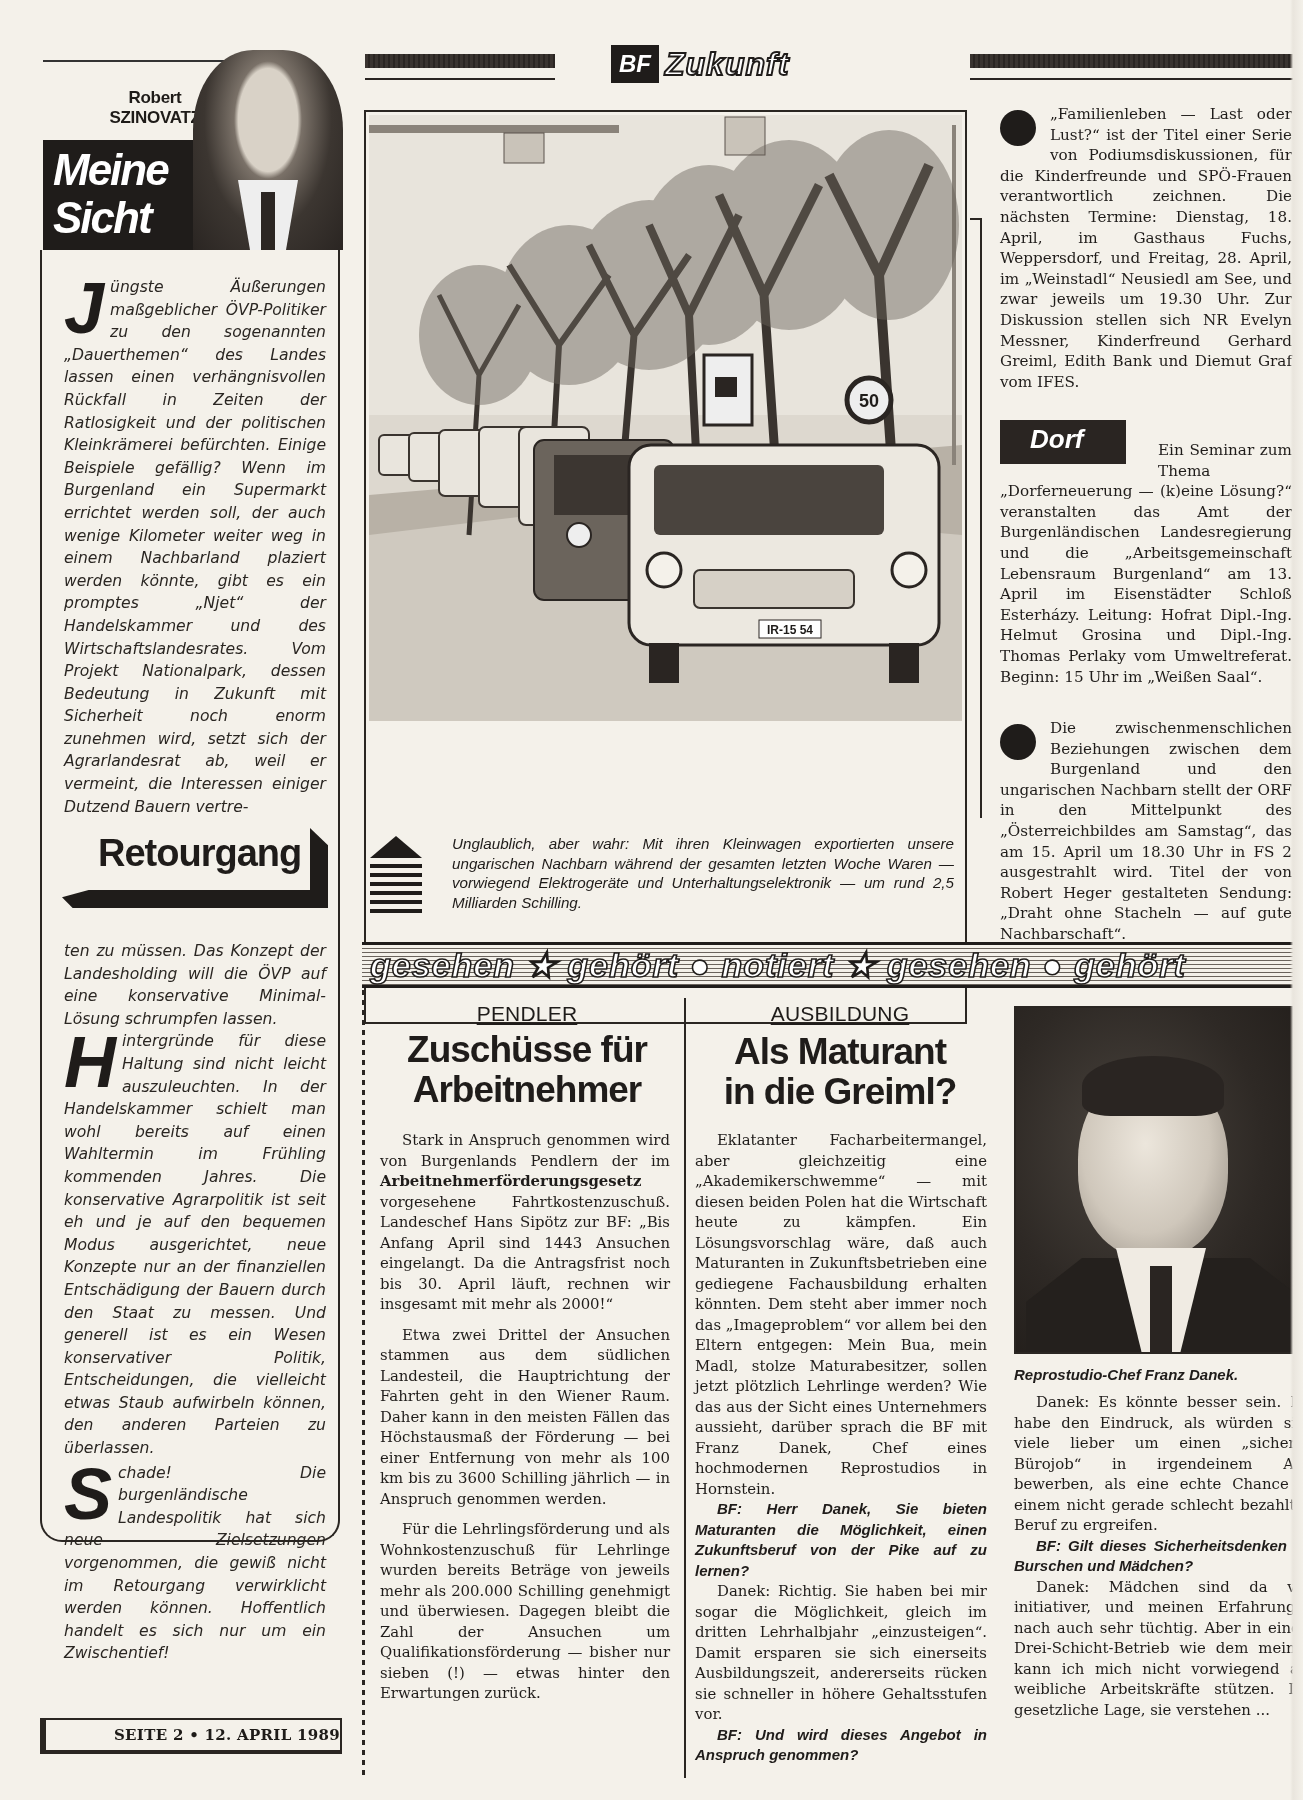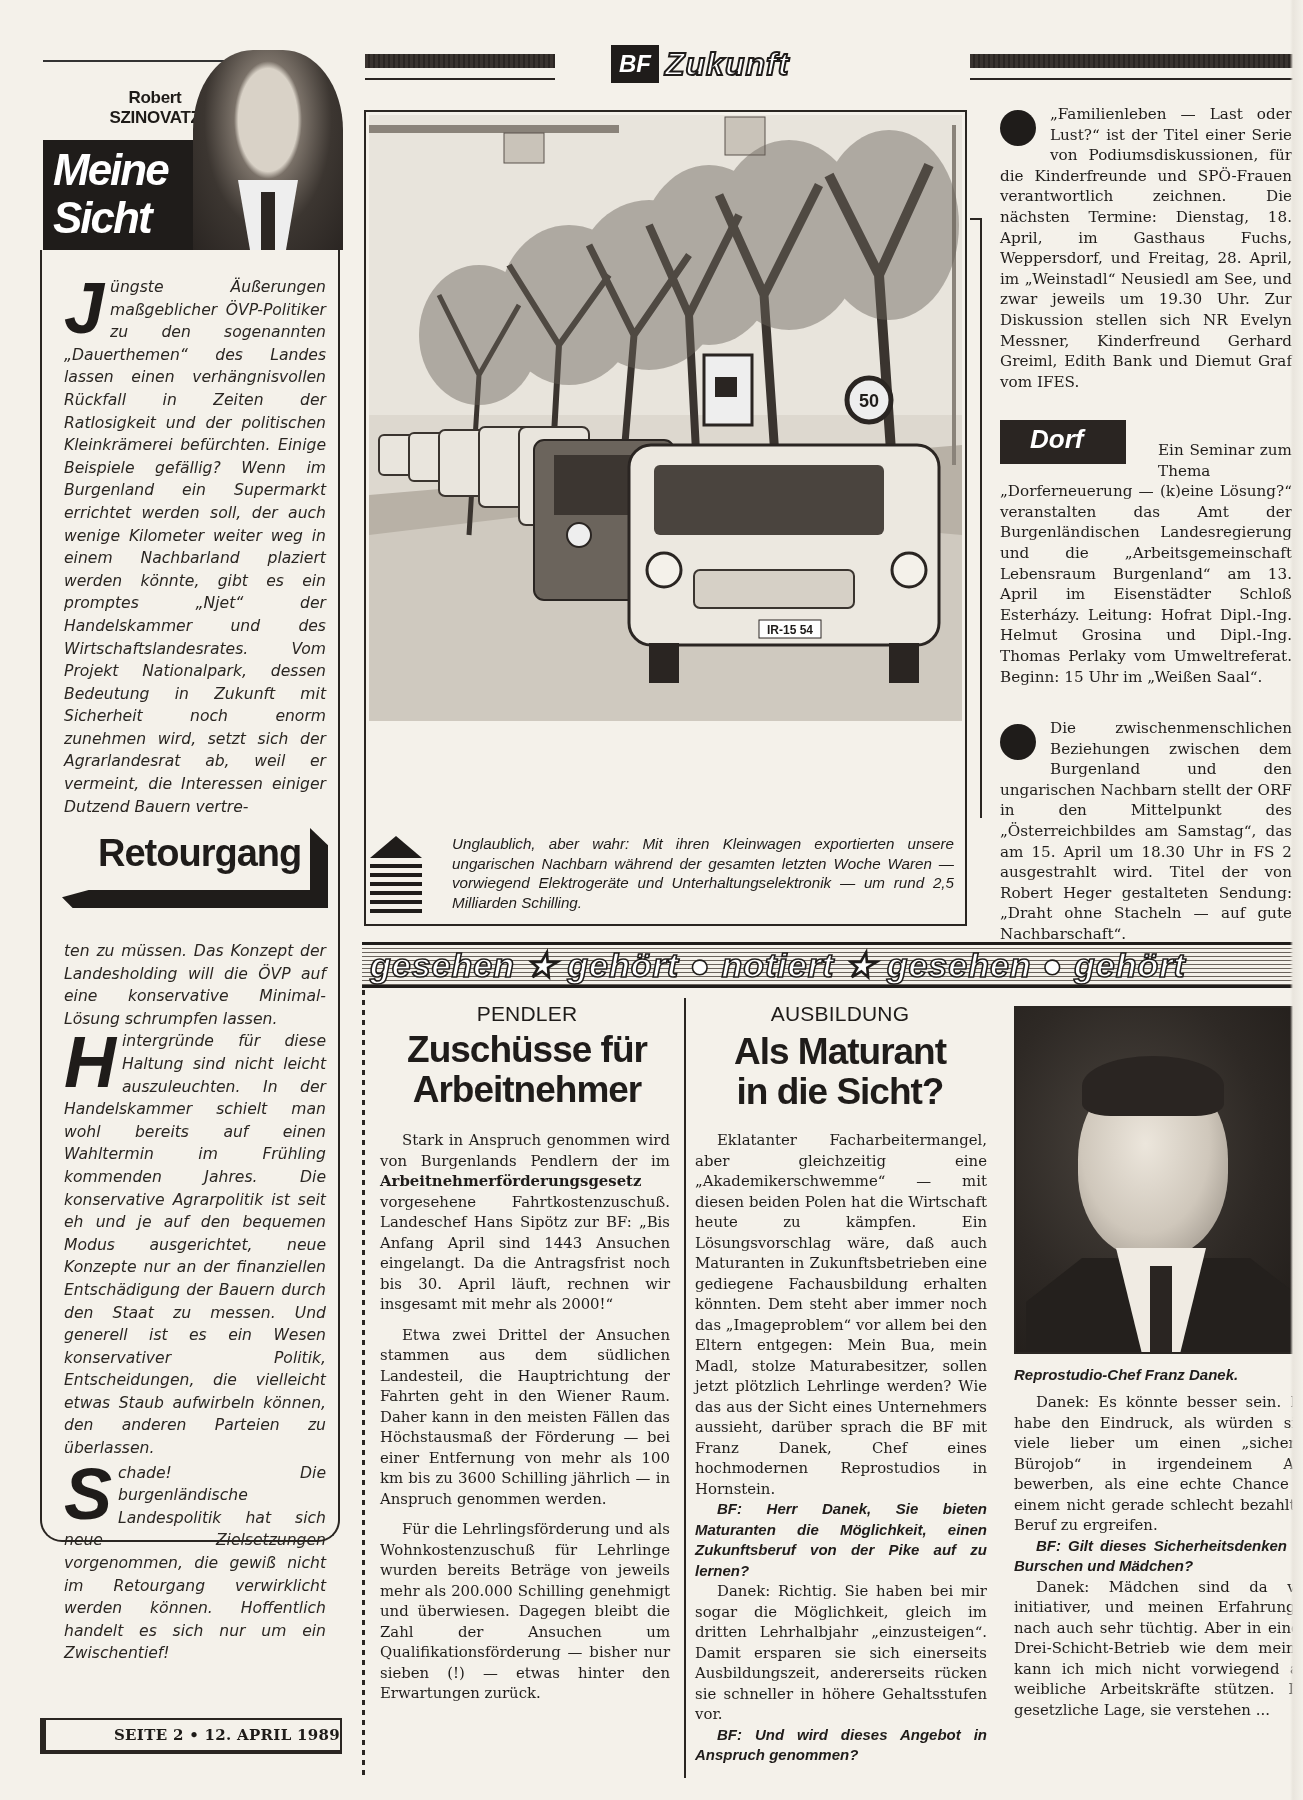--- a/index.html
+++ b/index.html
@@ -28,21 +28,21 @@
   .footer-date { left: 40px; top: 1718px; width: 302px; height: 36px; border: 2px solid #2a2622; border-left: 6px solid #2a2622; border-bottom: 4px solid #2a2622; font-family: "DejaVu Serif", serif; font-size: 15px; text-align: right; line-height: 30px; letter-spacing: 0.3px; font-weight: bold; }
 
   
   .pano-bar { left: 365px; top: 54px; height: 14px; background: repeating-linear-gradient(90deg, #3a3430 0 3px, #2a2522 3px 5px); }
   .pano-line { left: 365px; top: 78px; height: 2px; background: #2a2522; }
   .pano-logo { left: 563px; top: 46px; height: 36px; display: flex; align-items: center; gap: 6px; margin-left: 48px; }
   .pano-logo .bf { background: #1f1c1a; color: #fff; font-family: "Liberation Sans", sans-serif; font-weight: bold; font-style: italic; font-size: 24px; padding: 0 6px; line-height: 34px; border: 2px solid #1f1c1a; }
   .pano-logo .pn { font-family: "Liberation Sans", sans-serif; font-weight: bold; font-style: italic; font-size: 32px; color: #fff; -webkit-text-stroke: 2px #1f1c1a; letter-spacing: 1px; }
 
   
-  .photo { left: 364px; top: 110px; width: 603px; height: 816px; border: 2px solid #2a2622; background: #f4f1ea; }
+  .photo { left: 364px; top: 110px; width: 603px; height: 914px; border: 2px solid #2a2622; background: #f4f1ea; }
   .photo-img { position: absolute; left: 3px; top: 3px; width: 593px; height: 606px; overflow: hidden;
     background: linear-gradient(180deg, #e6e1d8 0%, #d4cec4 40%, #bdb6ab 55%, #8e877d 62%, #a9a297 70%, #c8c1b6 100%); }
   .photo-img svg { width: 100%; height: 100%; }
   .photo-bracket { left: 970px; top: 218px; width: 12px; height: 600px; border-top: 2px solid #2a2622; border-right: 2px solid #2a2622; }
   .caption-icon { left: 370px; top: 836px; width: 52px; height: 82px; }
   .caption-icon .tri { position: absolute; left: 0; top: 0; width: 0; height: 0; border-left: 26px solid transparent; border-right: 26px solid transparent; border-bottom: 22px solid #1f1c1a; }
   .caption-icon .ln { position: absolute; left: 0; width: 52px; height: 4px; background: #1f1c1a; }
   .caption { left: 452px; top: 834px; width: 502px; font-family: Liberation Sans, sans-serif; font-style: italic; font-size: 15.2px; line-height: 19.5px; text-align: justify; color: #1f1c1a; }
 
   
@@ -51,21 +51,21 @@
   .dorf-box { float: left; width: 126px; height: 44px; background: #2a2522; color: #fff; font-family: "Liberation Sans", sans-serif; font-weight: bold; font-style: italic; font-size: 26px; line-height: 38px; padding-left: 30px; margin: 0 32px 2px 0; }
   .clip-right { left: 1290px; top: 0; width: 13px; height: 1800px; background: linear-gradient(90deg, rgba(0,0,0,0) 0, #e9e5dd 3px, #f4f1ea 100%); }
 
   
   .gg-banner { left: 362px; top: 942px; width: 941px; height: 46px; border-top: 3px solid #1f1c1a; border-bottom: 3px solid #1f1c1a;
     background: repeating-linear-gradient(180deg, #f4f1ea 0 3px, #6a635c 3px 4px); overflow: hidden; white-space: nowrap; }
   .gg-banner span { font-family: "Liberation Sans", sans-serif; font-weight: bold; font-style: italic; font-size: 34px; line-height: 40px; color: #fff; -webkit-text-stroke: 1.6px #1f1c1a; letter-spacing: 1px; padding-left: 8px; }
   .gg-dots { left: 362px; top: 990px; width: 3px; height: 790px; background: repeating-linear-gradient(180deg, #2a2622 0 5px, transparent 5px 10px); }
   .article-divider { left: 684px; top: 998px; width: 2px; height: 780px; background: #2a2622; }
 
-  .kicker { position: absolute; font-family: "Liberation Sans", sans-serif; font-size: 21px; text-align: center; letter-spacing: 0.2px; color: #1f1c1a; }
+  .kicker { position: absolute; font-family: "Liberation Sans", sans-serif; font-size: 21px; text-align: center; letter-spacing: 0.2px; color: #1f1c1a; text-decoration: underline; }
   .headline { position: absolute; font-family: "Liberation Sans", sans-serif; font-weight: bold; font-size: 37px; line-height: 40px; text-align: center; letter-spacing: -1px; color: #1f1c1a; }
   .body { position: absolute; font-family: "DejaVu Serif", serif; font-size: 14.9px; line-height: 20.5px; text-align: justify; color: #1f1c1a; }
   .body p { text-indent: 22px; }
   .body p.gap { margin-top: 10px; }
   .body p.q { font-family: "Liberation Sans", sans-serif; font-style: italic; font-weight: bold; font-size: 15px; }
   .body b { font-family: "DejaVu Serif", serif; font-weight: bold; }
 
   .danek-photo { left: 1014px; top: 1006px; width: 289px; height: 348px; border: 2px solid #2a2622; overflow: hidden;
     background: radial-gradient(ellipse at 40% 40%, #4a443e 0%, #2e2925 55%, #1f1b18 100%); }
   .danek-photo .face { position: absolute; left: 62px; top: 60px; width: 150px; height: 190px; border-radius: 48% 48% 45% 45%; background: radial-gradient(ellipse at 45% 40%, #ece6dc 0%, #cfc7bb 55%, #8e867c 100%); }
@@ -218,21 +218,21 @@
 </div>
 <div class="body" style="left:380px;top:1130px;width:290px;">
   <p><span>Stark in Anspruch genommen wird von Burgenlands Pendlern der im </span><b>Arbeitnehmerförderungsgesetz</b><span> vorgesehene Fahrtkostenzuschuß. Landeschef Hans Sipötz zur BF: „Bis Anfang April sind 1443 Ansuchen eingelangt. Da die Antragsfrist noch bis 30. April läuft, rechnen wir insgesamt mit mehr als 2000!“</span></p>
   <p class="gap">Etwa zwei Drittel der Ansuchen stammen aus dem südlichen Landesteil, die Hauptrichtung der Fahrten geht in den Wiener Raum. Daher kann in den meisten Fällen das Höchstausmaß der Förderung — bei einer Entfernung von mehr als 100 km bis zu 3600 Schilling jährlich — in Anspruch genommen werden.</p>
   <p class="gap">Für die Lehrlingsförderung und als Wohnkostenzuschuß für Lehrlinge wurden bereits Beträge von jeweils mehr als 200.000 Schilling genehmigt und überwiesen. Dagegen bleibt die Zahl der Ansuchen um Qualifikationsförderung — bisher nur sieben (!) — etwas hinter den Erwartungen zurück.</p>
 </div>
 
 <div class="kicker" style="left:690px;top:1002px;width:300px;">AUSBILDUNG</div>
 <div class="headline" style="left:690px;top:988px;width:300px;margin-top:44px;">
   <div>Als Maturant</div>
-  <div>in die Sicht?</div>
+  <div>in die Greiml?</div>
 </div>
 <div class="body" style="left:695px;top:1130px;width:292px;">
   <p>Eklatanter Facharbeitermangel, aber gleichzeitig eine „Akademikerschwemme“ — mit diesen beiden Polen hat die Wirtschaft heute zu kämpfen. Ein Lösungsvorschlag wäre, daß auch Maturanten in Zukunftsbetrieben eine gediegene Fachausbildung erhalten könnten. Dem steht aber immer noch das „Imageproblem“ vor allem bei den Eltern entgegen: Mein Bua, mein Madl, stolze Maturabesitzer, sollen jetzt plötzlich Lehrlinge werden? Wie das aus der Sicht eines Unternehmers aussieht, darüber sprach die BF mit Franz Danek, Chef eines hochmodernen Reprostudios in Hornstein.</p>
   <p class="q">BF: Herr Danek, Sie bieten Maturanten die Möglichkeit, einen Zukunftsberuf von der Pike auf zu lernen?</p>
   <p>Danek: Richtig. Sie haben bei mir sogar die Möglichkeit, gleich im dritten Lehrhalbjahr „einzusteigen“. Damit ersparen sie sich einerseits Ausbildungszeit, andererseits rücken sie schneller in höhere Gehaltsstufen vor.</p>
   <p class="q">BF: Und wird dieses Angebot in Anspruch genommen?</p>
 </div>
 
 <div class="abs danek-photo">
   <div class="face"></div>

